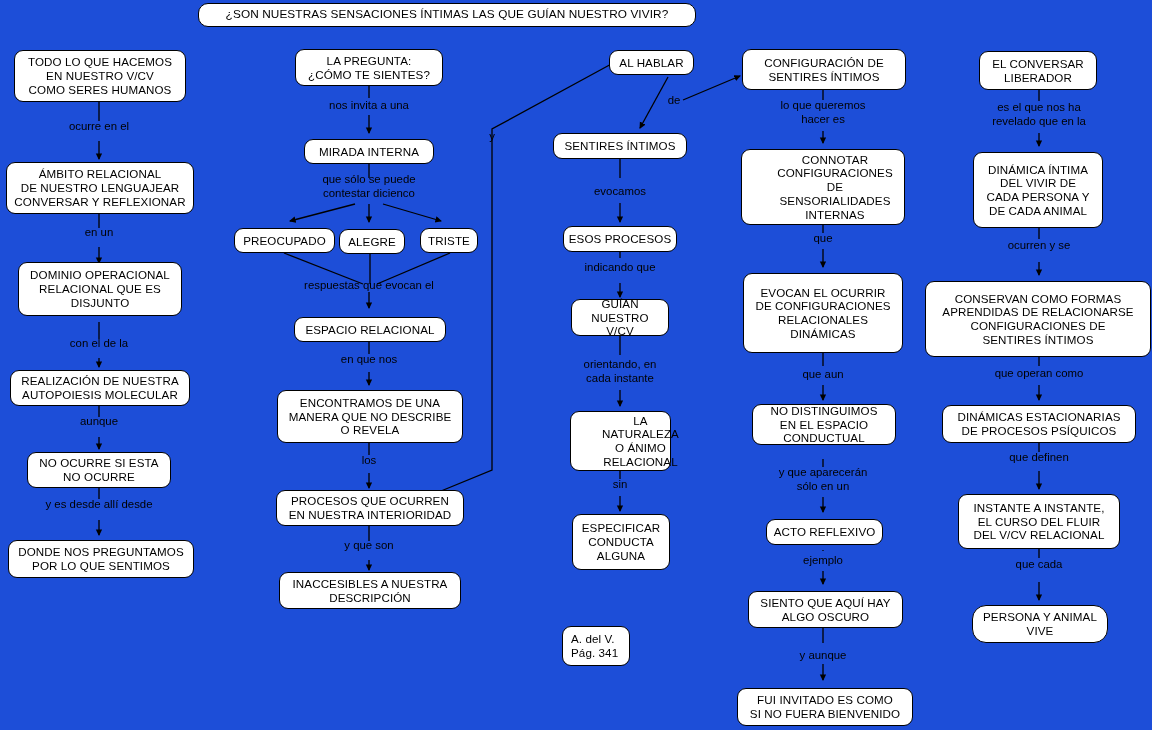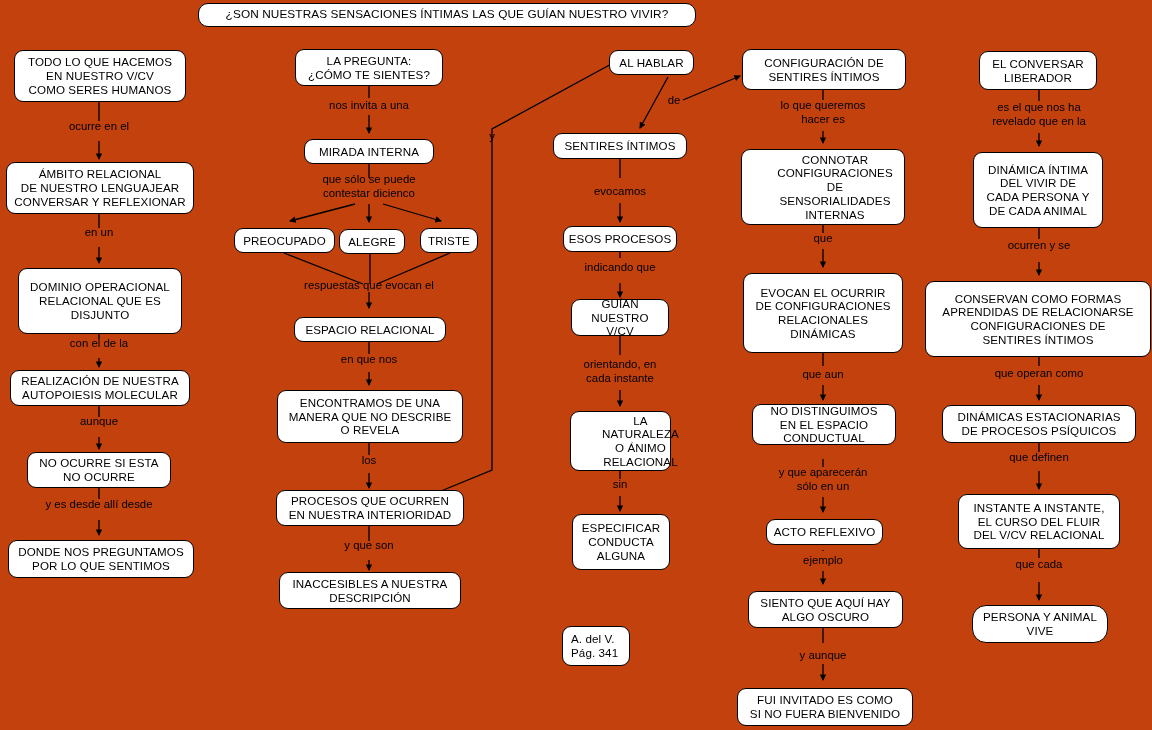--- a/index.html
+++ b/index.html
@@ -1,20 +1,20 @@
 <!DOCTYPE html>
 <html><head>
 <meta charset="utf-8">
 <style>
   html,body{margin:0;padding:0;background:#ffffff;}
   #canvas{
     position:relative;
     width:1152px;
     height:730px;
-    background:#c2410c;
+    background:#1d4ed8;
     font-family:"Liberation Sans","DejaVu Sans",sans-serif;
     overflow:hidden;
   }
   #wires{position:absolute;left:0;top:0;width:1152px;height:730px;pointer-events:none;}
   .node{
     position:absolute;
     box-sizing:border-box;
     border:1.6px solid #000000;
     border-radius:9px;
     background:#ffffff;
@@ -126,21 +126,21 @@
   <div class="node title" style="left:198px;top:3px;width:498px;height:24px;">¿SON NUESTRAS SENSACIONES ÍNTIMAS LAS QUE GUÍAN NUESTRO VIVIR?</div>
 
   <div class="node" style="left:14px;top:50px;width:172px;height:52px;">TODO LO QUE HACEMOS
 EN NUESTRO V/CV
 COMO SERES HUMANOS</div>
   <div class="lbl" style="left:99px;top:120px;">ocurre en el</div>
   <div class="node" style="left:6px;top:162px;width:188px;height:52px;">ÁMBITO RELACIONAL
 DE NUESTRO LENGUAJEAR
 CONVERSAR Y REFLEXIONAR</div>
   <div class="lbl" style="left:99px;top:226px;">en un</div>
-  <div class="node" style="left:18px;top:268px;width:164px;height:66px;">DOMINIO OPERACIONAL
+  <div class="node" style="left:18px;top:262px;width:164px;height:54px;">DOMINIO OPERACIONAL
 RELACIONAL QUE ES
 DISJUNTO</div>
   <div class="lbl" style="left:99px;top:337px;">con el de la</div>
   <div class="node" style="left:10px;top:370px;width:180px;height:36px;">REALIZACIÓN DE NUESTRA
 AUTOPOIESIS MOLECULAR</div>
   <div class="lbl" style="left:99px;top:415px;">aunque</div>
   <div class="node" style="left:27px;top:452px;width:144px;height:36px;">NO OCURRE SI ESTA
 NO OCURRE</div>
   <div class="lbl" style="left:99px;top:498px;">y es desde allí  desde</div>
   <div class="node" style="left:8px;top:540px;width:186px;height:38px;">DONDE NOS PREGUNTAMOS

